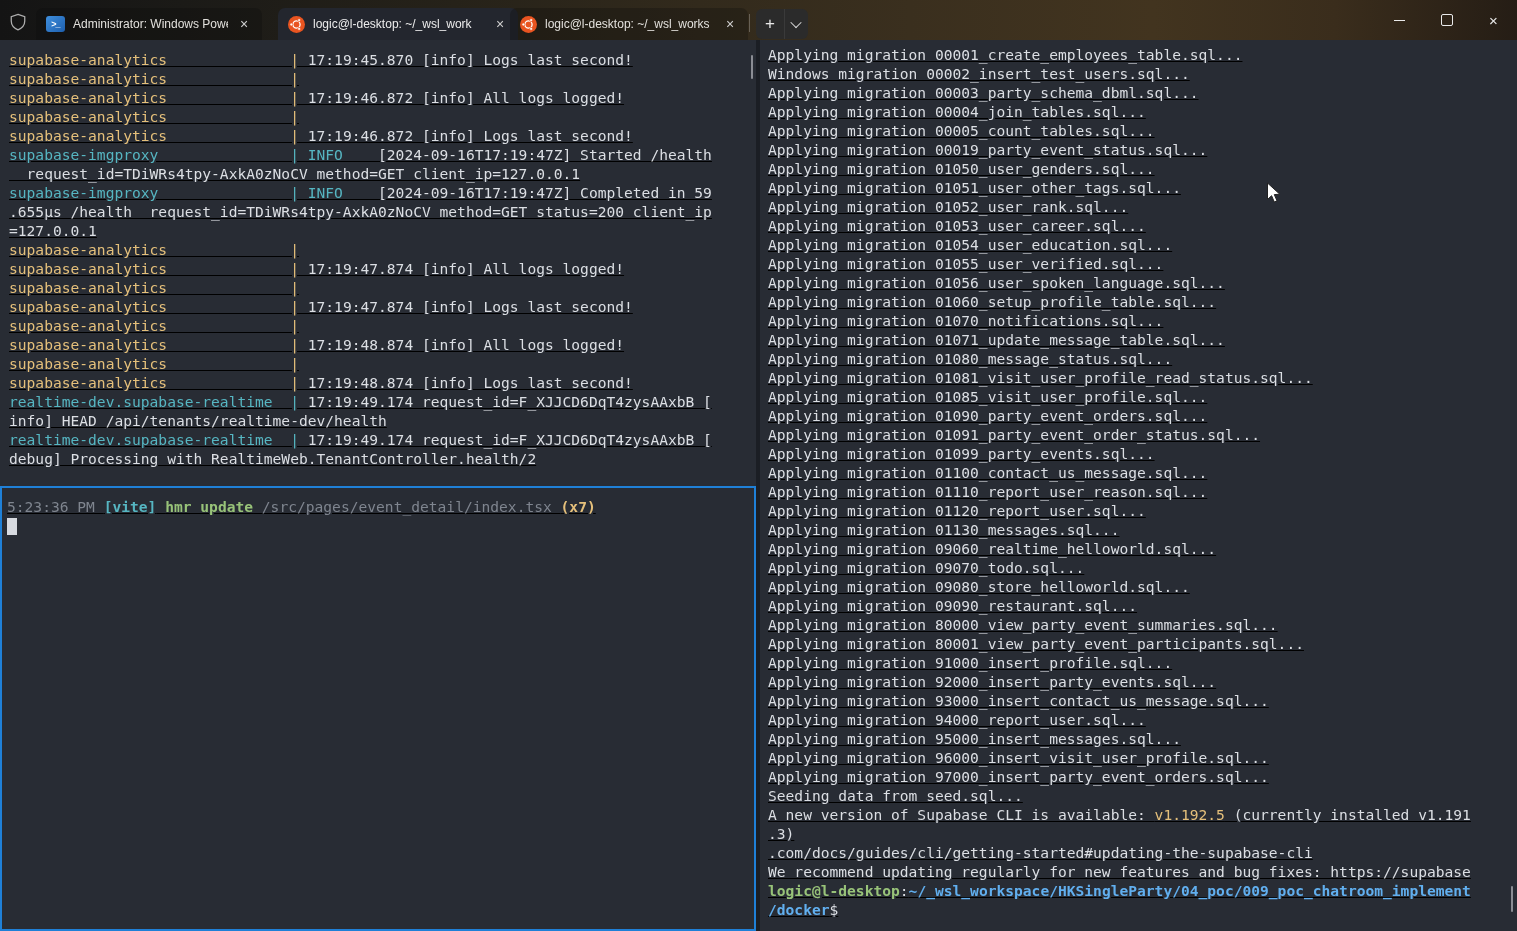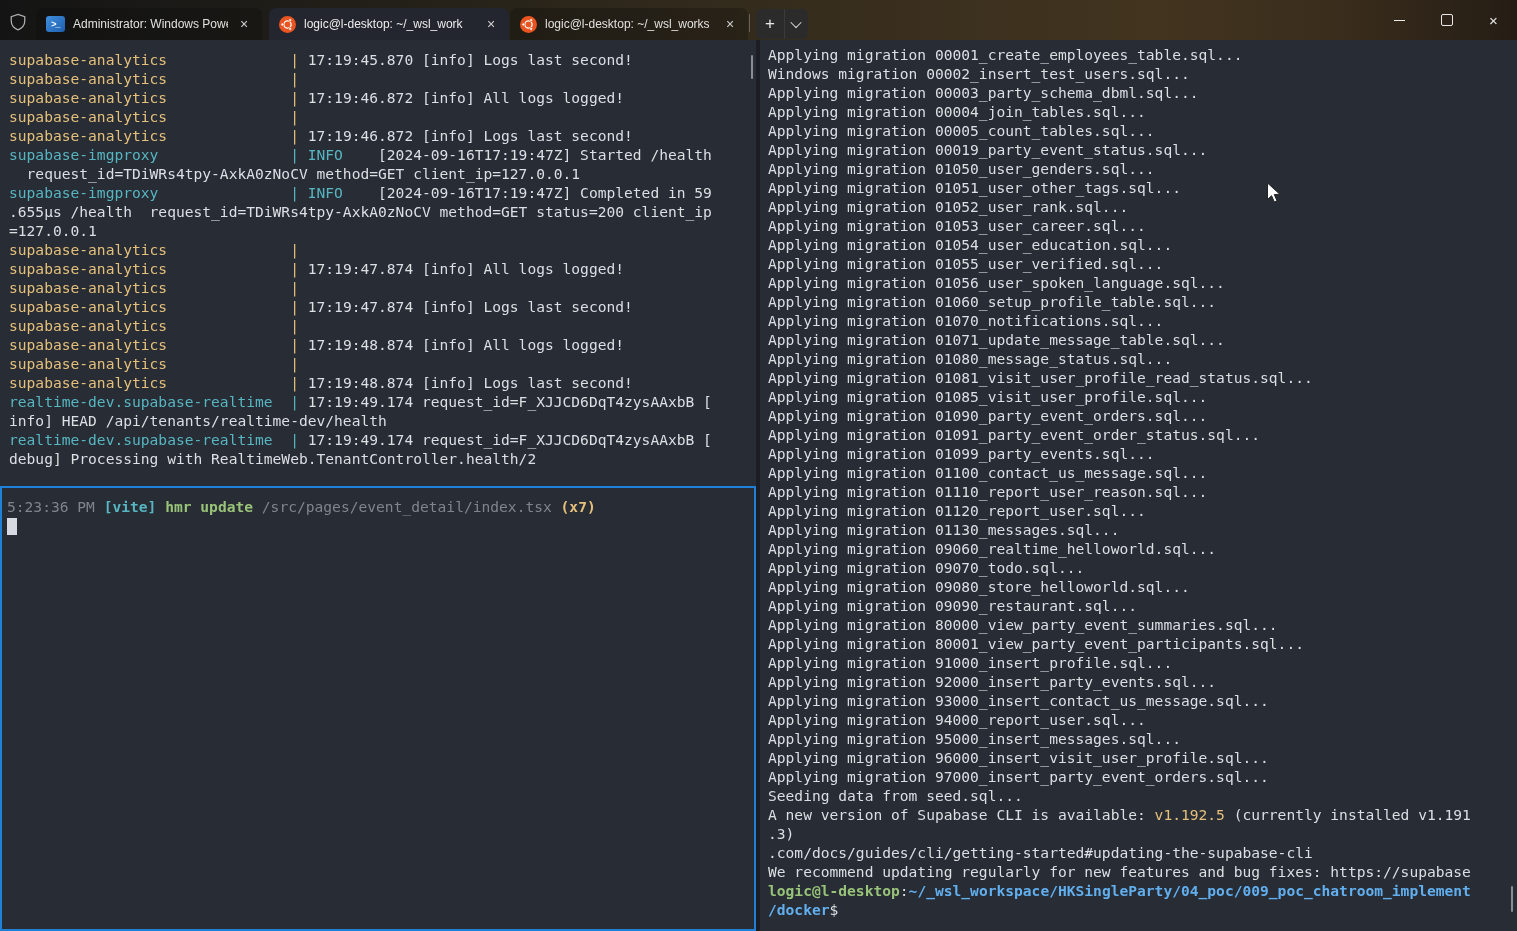--- a/index.html
+++ b/index.html
@@ -29,21 +29,21 @@
     transform:rotate(45deg) translate(-1px,-1px);}
   .tabrow-sep{position:absolute;left:749px;top:14px;width:1px;height:18px;background:rgba(255,255,255,0.25);}
   .wincontrols{position:absolute;right:0;top:0;height:40px;display:flex;}
   .wc{width:47px;height:40px;display:flex;align-items:center;justify-content:center;color:#eaeaea;}
   .min-glyph{width:11px;height:0;border-top:1.4px solid #eaeaea;display:block;}
   .max-glyph{width:10px;height:10px;border:1.2px solid #eaeaea;border-radius:2px;display:block;}
   .wc-close{font-size:15px;font-weight:300;}
 
   
   .workspace{position:absolute;left:0;top:40px;width:1517px;height:891px;background:#1b1e24;}
-  .pane{position:absolute;background:var(--background,#282c34);overflow:hidden;box-sizing:border-box;}
+  .pane{position:absolute;background:var(--background,#282c34);overflow:hidden;box-sizing:border-box;text-decoration:underline;}
   .pane-topleft{left:0;top:0;width:756px;height:446px;padding:10px 0 0 9px;}
   .pane-bottomleft{left:0;top:446px;width:756px;height:445px;border:2px solid var(--focus_border,#1f80d7);
     padding:9px 0 0 5px;}
   .pane-right{left:760px;top:0;width:757px;height:891px;padding:5px 0 0 8px;}
 
   .trow{height:19px;line-height:19px;white-space:pre;
     font-family:"DejaVu Sans Mono","Liberation Mono",monospace;font-size:14.6px;
     color:var(--foreground,#dcdfe4);}
   .s-w{color:var(--foreground,#dcdfe4);}
   .s-y{color:var(--yellow,#e5c07b);}
@@ -71,21 +71,21 @@
     <svg class="shield" viewBox="0 0 20 20">
       <path d="M10 1.5 L17.5 4 V9 C17.5 13.8 14.3 17 10 18.8 C5.7 17 2.5 13.8 2.5 9 V4 Z" fill="none" stroke="#c9c9c9" stroke-width="1.4"></path>
     </svg>
 
     <div class="tab tab-inactive" style="left:36px;width:226px;">
       <span class="ps-icon">&gt;_</span>
       <span class="tab-title">Administrator: Windows Power</span>
       <span class="tab-close">×</span>
     </div>
 
-    <div class="tab tab-active" style="left:269px;width:240px;">
+    <div class="tab tab-active" style="left:278px;width:240px;">
       <svg class="ubuntu-icon" viewBox="0 0 17 17">
         <circle cx="8.5" cy="8.5" r="8.5" fill="#e95420"></circle>
         <circle cx="8.5" cy="8.5" r="3.6" fill="none" stroke="#ffffff" stroke-width="1.3"></circle>
         <circle cx="3.4" cy="8.5" r="1.45" fill="#ffffff" stroke="#e95420" stroke-width="0.7"></circle>
         <circle cx="11.1" cy="4.1" r="1.45" fill="#ffffff" stroke="#e95420" stroke-width="0.7"></circle>
         <circle cx="11.1" cy="12.9" r="1.45" fill="#ffffff" stroke="#e95420" stroke-width="0.7"></circle>
       </svg>
       <span class="tab-title">logic@l-desktop: ~/_wsl_work</span>
       <span class="tab-close">×</span>
     </div>

